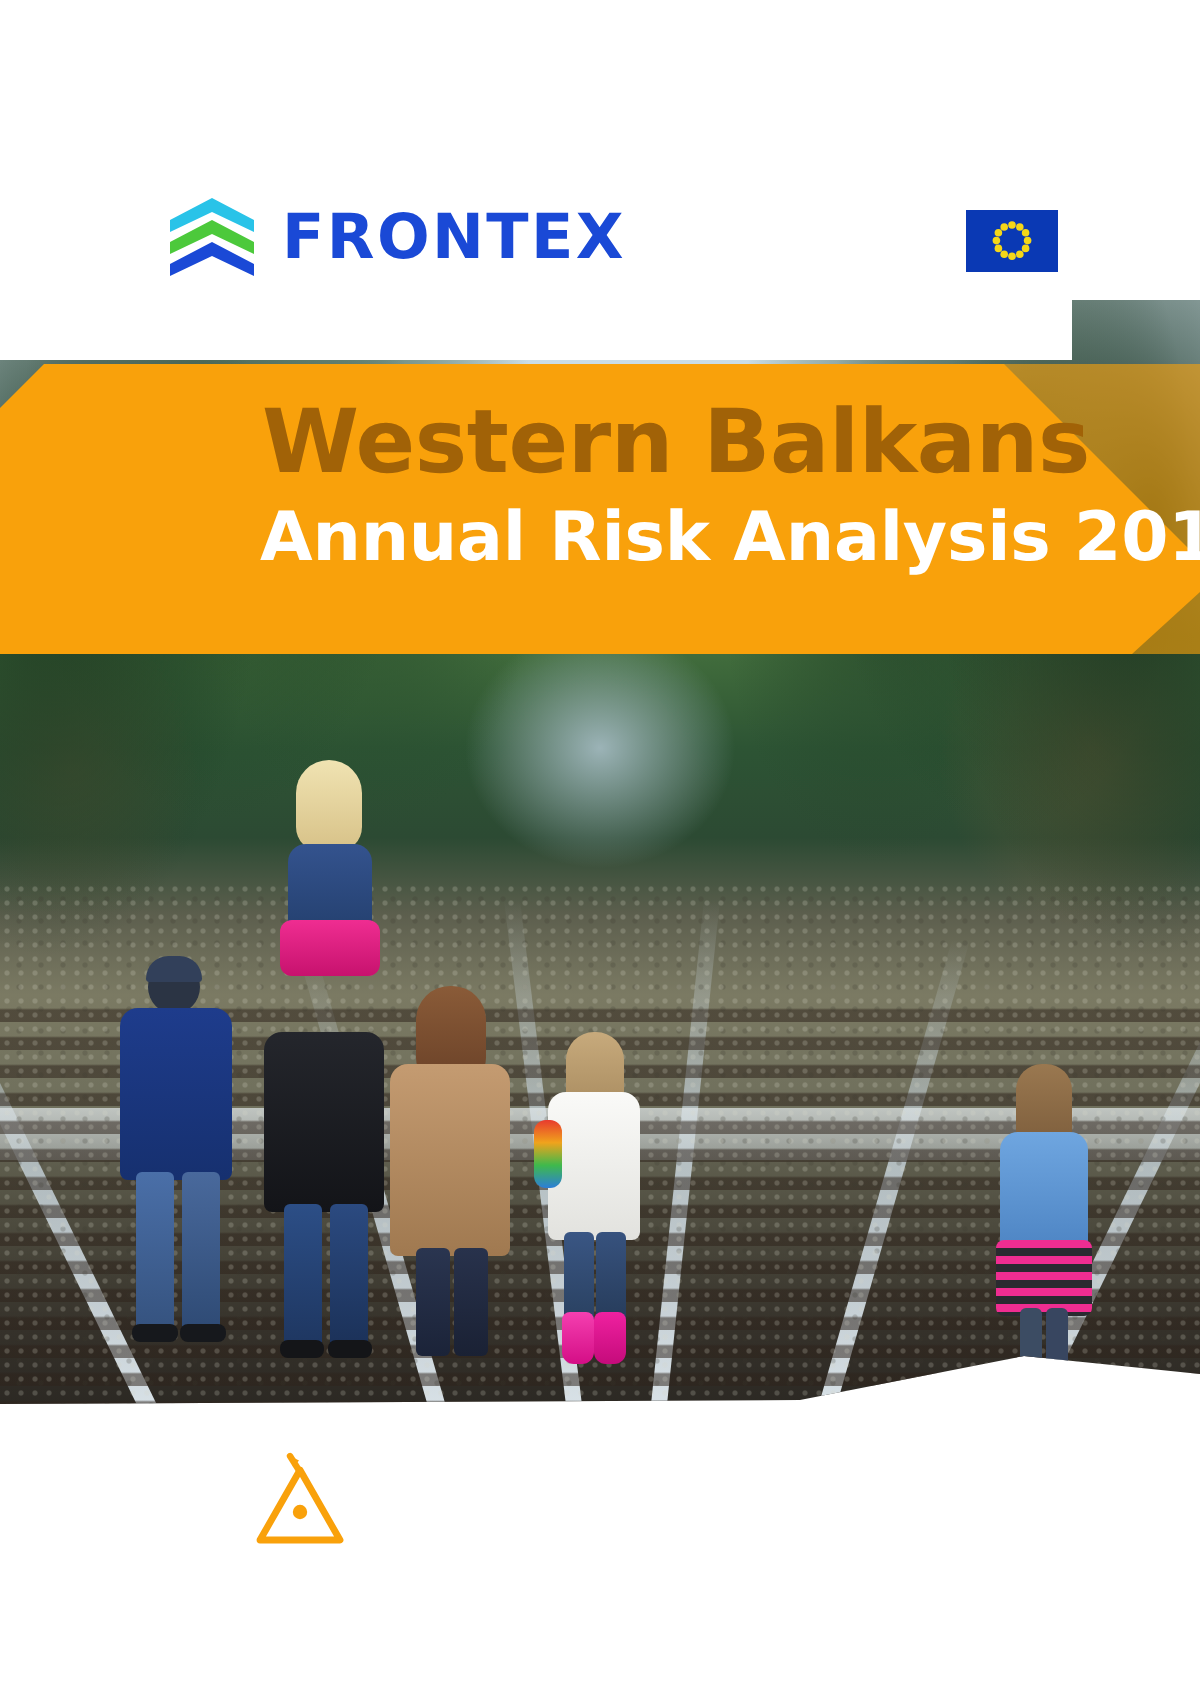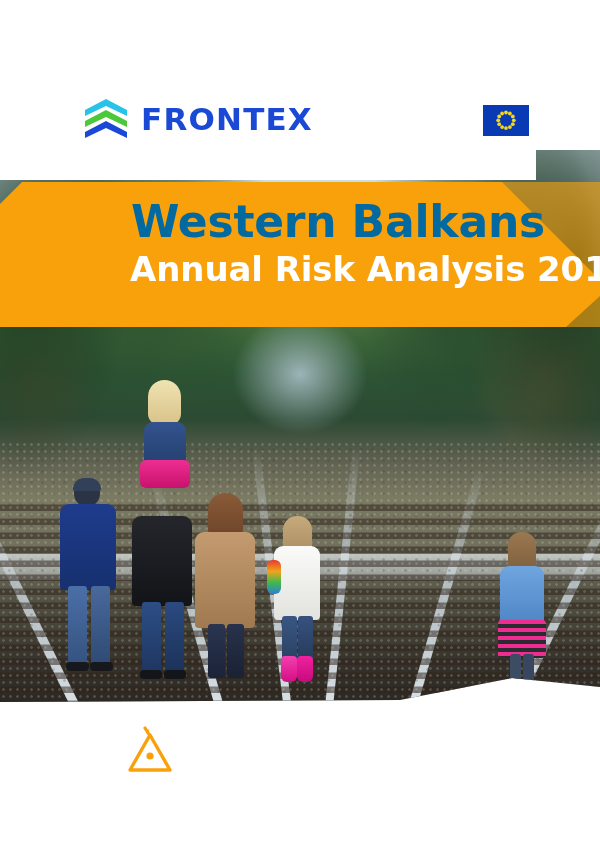--- a/index.html
+++ b/index.html
@@ -165,21 +165,21 @@
     z-index: 34;
     pointer-events: none;
   }
   #title-main {
     position: absolute;
     left: 131px; top: 18px;
     font-family: "DejaVu Sans", sans-serif;
     font-weight: bold;
     font-size: 44px;
     line-height: 1;
-    color: #0369a1;
+    color: #a16207;
     white-space: nowrap;
     letter-spacing: -0.2px;
   }
   #title-sub {
     position: absolute;
     left: 130px; top: 70px;
     font-family: "DejaVu Sans", sans-serif;
     font-weight: bold;
     font-size: 34px;
     line-height: 1;

